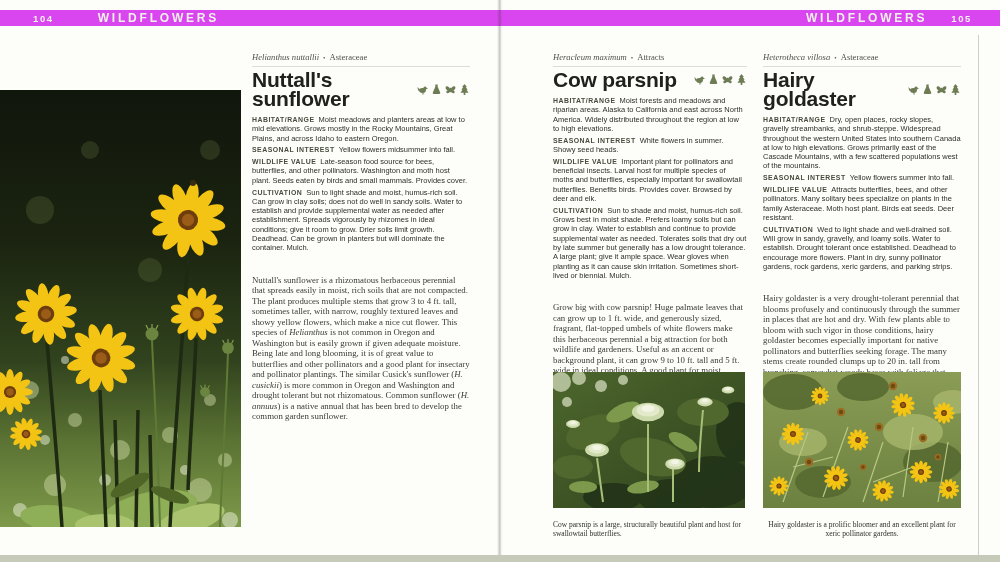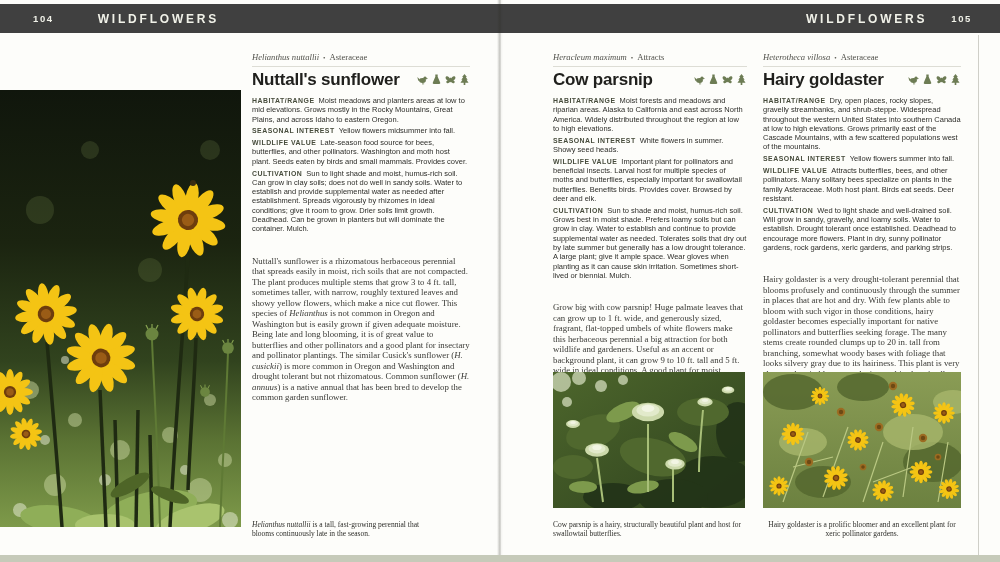--- a/index.html
+++ b/index.html
@@ -4,22 +4,22 @@
 <style>
   html,body { margin:0; padding:0; background:#e8e8e4; }
   .spread {
     position:relative; width:1000px; height:562px; margin:0 auto;
     background:#fdfdfa; overflow:hidden;
     font-family:"Liberation Sans", sans-serif;
     -webkit-font-smoothing:antialiased;
   }
   
   .header-bar {
-    position:absolute; top:4px; left:0; width:1000px; height:29px;
-    background:#404040; display:flex; align-items:center; justify-content:space-between;
+    position:absolute; top:10px; left:0; width:1000px; height:16px;
+    background:#d946ef; display:flex; align-items:center; justify-content:space-between;
     color:#f0f1e8;
   }
   .hgroup { display:flex; align-items:center; }
   .hg-left { padding-left:33px; gap:44px; }
   .hg-right { padding-right:28px; gap:24px; }
   .pagenum { font-size:9.5px; font-weight:bold; letter-spacing:1.6px; }
   .section-title { font-size:12px; font-weight:bold; letter-spacing:2.8px; }
 
   .gutter {
     position:absolute; left:497px; top:0; width:6px; height:562px;
@@ -35,21 +35,21 @@
   .col-2 { left:553px; width:194px; }
   .col-3 { left:763px; width:198px; }
 
   .species-line { font-family:"Liberation Serif", serif; font-size:8.6px; line-height:10px; color:#50504a; }
   .species-line em { font-style:italic; }
   .bullet { margin:0 4px; font-size:7px; color:#5a5a52; }
   .family { font-style:normal; }
   .rule { border:0; border-top:1px solid #ddddd5; margin:3px 0 0 0; }
 
   .title-row { display:flex; justify-content:space-between; align-items:center; margin-top:3px; }
-  .common-name { margin:0; font-size:17px; line-height:19px; letter-spacing:-0.2px; color:#20201d; font-weight:bold; }
+  .common-name { margin:0; font-size:21px; line-height:19px; letter-spacing:-0.2px; color:#20201d; font-weight:bold; }
   .icons { display:flex; gap:3px; align-items:center; }
   .icon { width:11px; height:11px; fill:#6d7c54; }
 
   .data-block { margin-top:7px; }
   p.data { margin:0 0 2.5px 0; font-size:7.5px; line-height:9.3px; color:#2e2e2a; }
   .lbl { font-weight:bold; font-size:6.9px; letter-spacing:0.5px; color:#474c3c; margin-right:4px; }
 
   .desc { margin-top:22px; font-family:"Liberation Serif", serif; font-size:8.8px; line-height:10.5px; color:#3a3a36; }
   .desc em { font-style:italic; }
 
@@ -393,21 +393,20 @@
     <use href="#sunflower" transform="translate(140,33) scale(0.44) rotate(-10)"></use>
     <use href="#sunflower" transform="translate(181,41) scale(0.40)"></use>
     <use href="#sunflower" transform="translate(73,106) scale(0.45) rotate(12)"></use>
     <use href="#sunflower" transform="translate(158,100) scale(0.42)"></use>
     <use href="#sunflower" transform="translate(186,117) scale(0.38) rotate(-18)"></use>
     <use href="#sunflower" transform="translate(16,114) scale(0.36)"></use>
     <use href="#sunflower" transform="translate(120,119) scale(0.40) rotate(8)"></use>
     <use href="#sunflower" transform="translate(57,24) scale(0.34)"></use>
   </svg>
 
-  <p class="caption cap-1"><em>Helianthus nuttallii</em><span> is a tall, fast-growing perennial that blooms continuously late in the season.</span></p>
-  <p class="caption cap-2"><em></em><span>Cow parsnip is a hairy, structurally beautiful plant and host for swallowtail butterflies.</span></p>
+  <p class="caption cap-2"><em></em><span>Cow parsnip is a large, structurally beautiful plant and host for swallowtail butterflies.</span></p>
   <p class="caption cap-3"><em></em><span>Hairy goldaster is a prolific bloomer and an excellent plant for xeric pollinator gardens.</span></p>
 
   <div class="gutter"></div>
   <div class="page-edge-right"></div>
   <div class="bottom-strip"></div>
 
 </div>
 
 </body></html>

